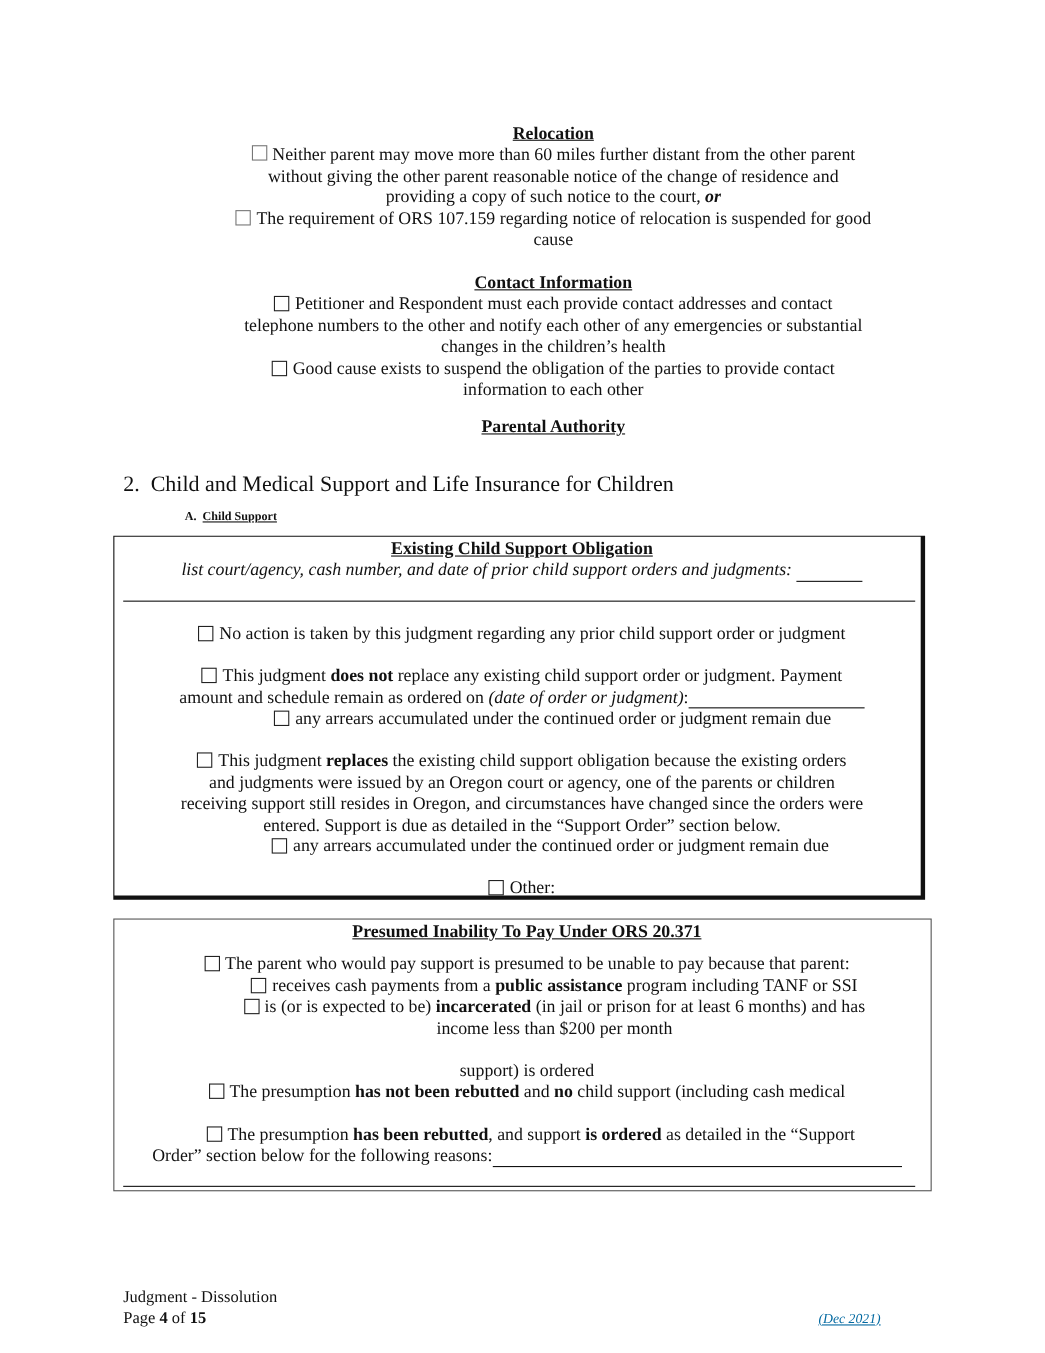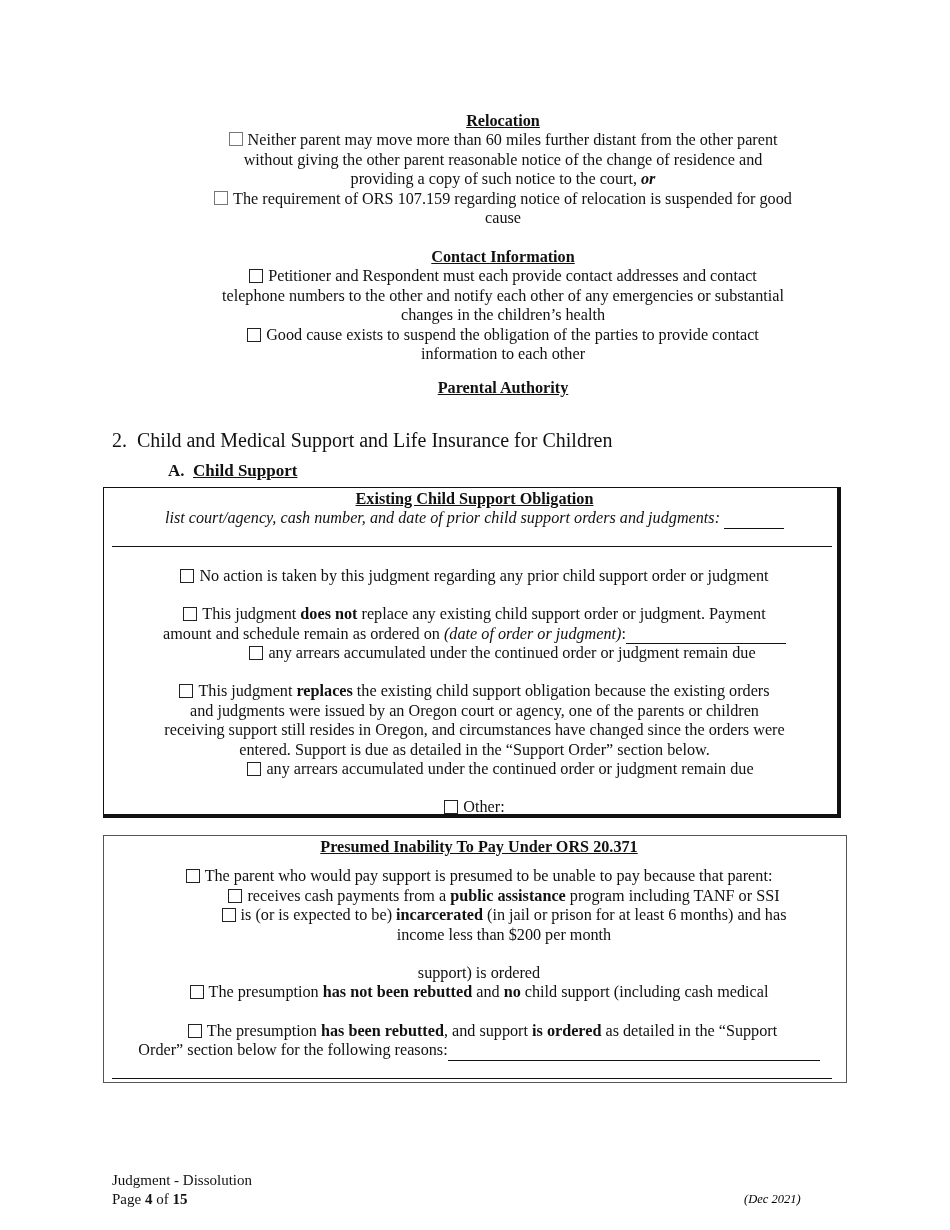--- a/index.html
+++ b/index.html
@@ -11,23 +11,23 @@
   .cb { display: inline-block; width: 14px; height: 14px; border: 1.3px solid #222; vertical-align: -2px; margin-right: 5px; box-sizing: border-box; }
   .line { margin: 0; text-align: center; }
   .indent { padding-left: 56px; }
   .box1 { position: absolute; left: 103px; top: 487px; width: 738px; height: 331px;
     border: 1.5px solid #111; border-right-width: 4px; border-bottom-width: 4px; padding: 2px 0 0 8px; box-sizing: border-box; }
   .box2 { position: absolute; left: 103px; top: 835px; width: 744px; height: 248px;
     border: 1px solid #555; padding: 2px 0 0 8px; box-sizing: border-box; }
   .uline { display: inline-block; border-bottom: 1px solid #111; height: 14px; vertical-align: bottom; }
   .fullline { position: absolute; height: 0; border-top: 1.5px solid #111; }
   .section2 { position: absolute; left: 112px; top: 431px; font-weight: normal; font-size: 20px; }
-  .subA { position: absolute; left: 168px; top: 461px; font-weight: bold; font-size: 17px; }
+  .subA { position: absolute; left: 168px; top: 461px; font-weight: bold; font-size: 11px; }
   .footer { position: absolute; left: 112px; top: 1171px; font-size: 15px; line-height: 18.5px; }
-  .rev { position: absolute; left: 744px; top: 1190px; font-style: italic; color: #000000; font-size: 12.5px; }
+  .rev { position: absolute; left: 744px; top: 1190px; font-style: italic; color: #0369a1; font-size: 12.5px; text-decoration: underline; }
 </style>
 </head>
 <body>
 
 <div class="sect" style="top:112px;">
   <div class="line heading">Relocation</div>
   <div class="line"><span class="cb-glyph"></span><span>Neither parent may move more than 60 miles further distant from the other parent</span></div>
   <div class="line">without giving the other parent reasonable notice of the change of residence and</div>
   <div class="line"><span>providing a copy of such notice to the court,</span> <b><i>or</i></b></div>
   <div class="line"><span class="cb-glyph"></span><span>The requirement of ORS 107.159 regarding notice of relocation is suspended for good</span></div>

